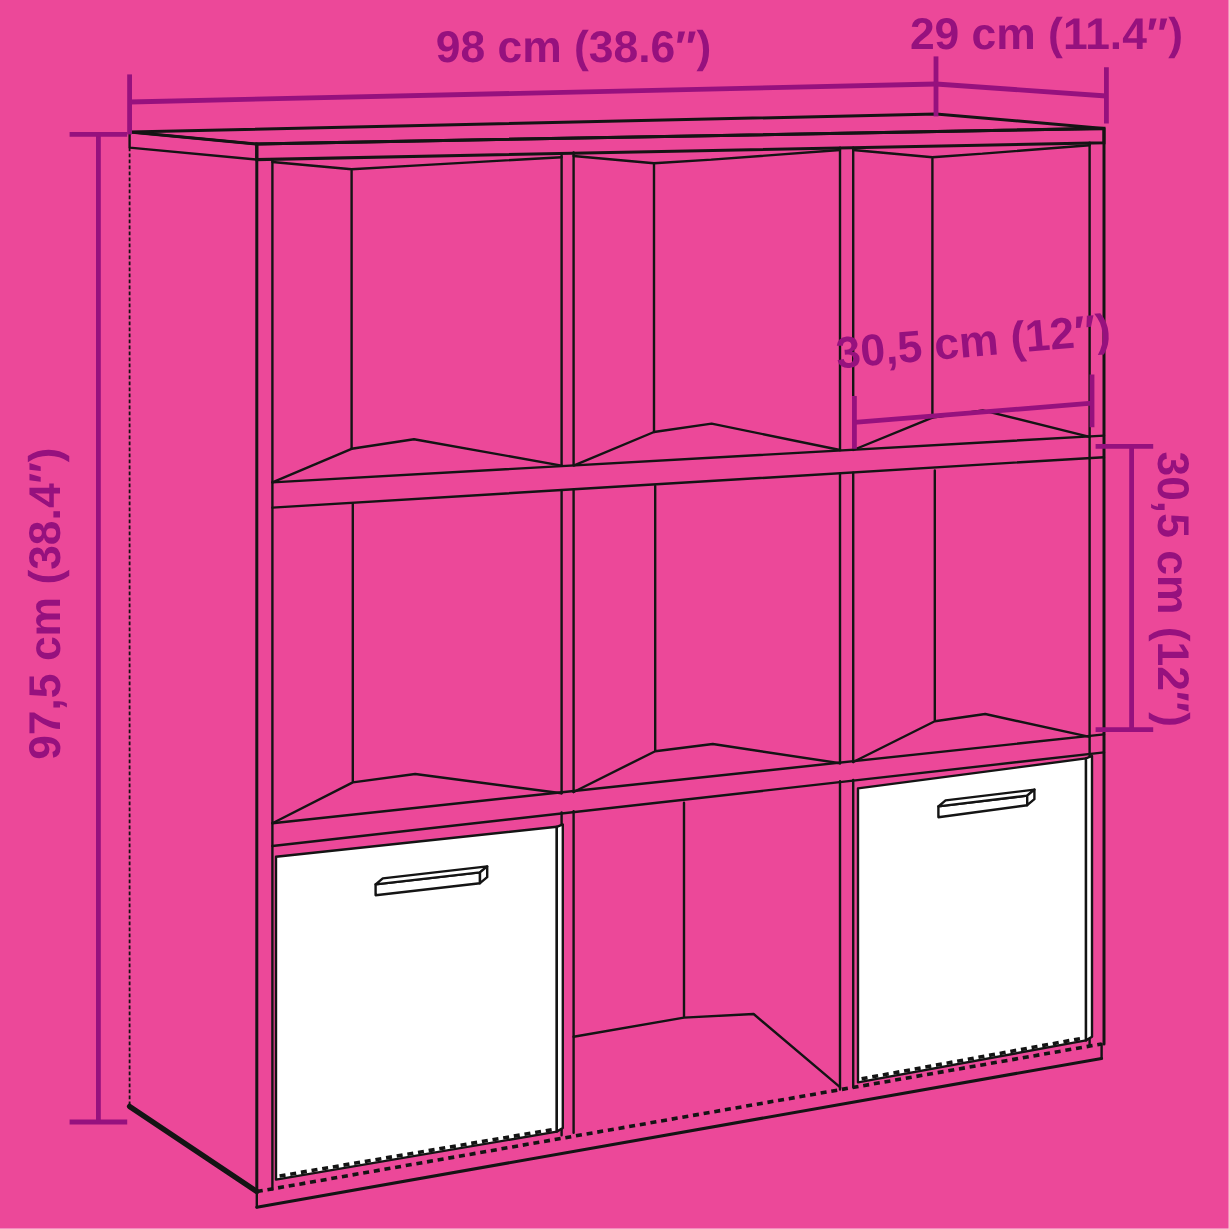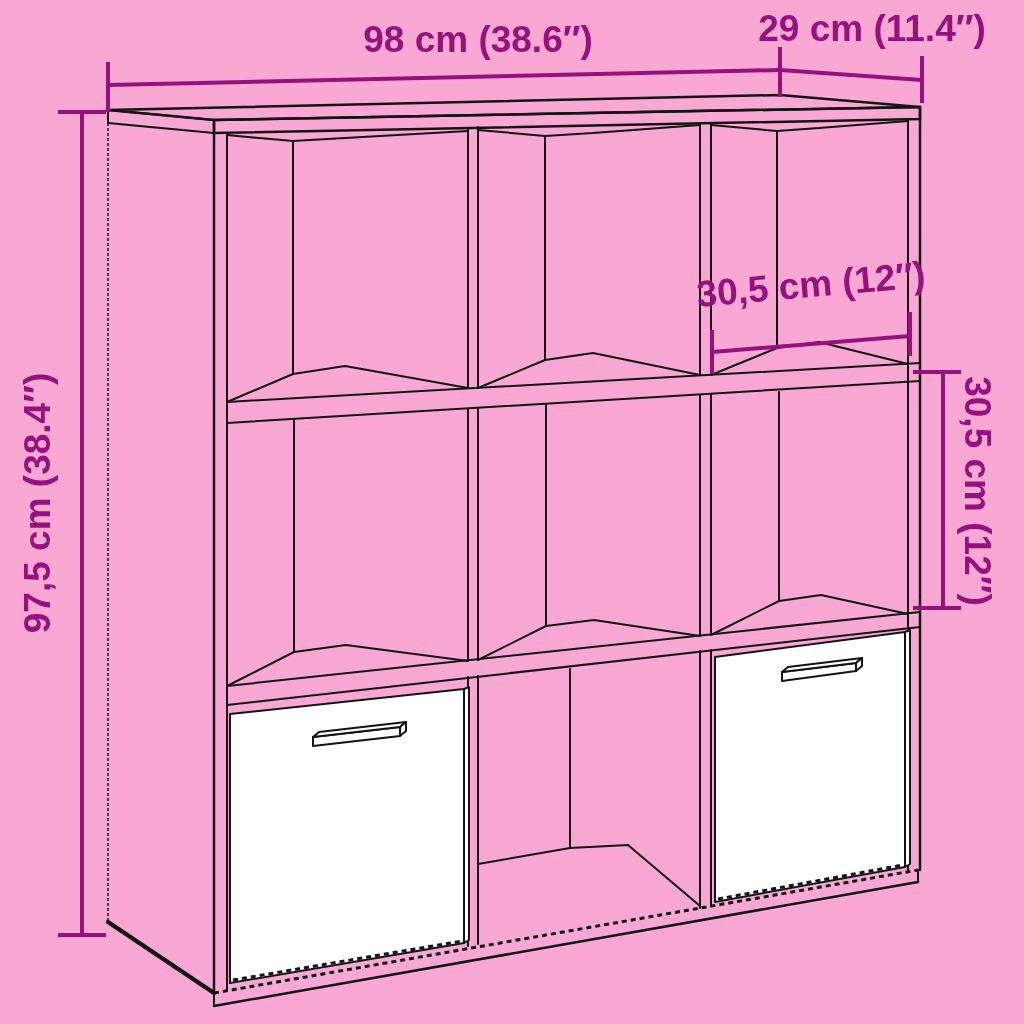--- a/index.html
+++ b/index.html
@@ -1,17 +1,17 @@
 <!DOCTYPE html>
 <html><head>
 <meta charset="utf-8">
 <style>
   html,body{margin:0;padding:0;background:#ffffff;}
   body{font-family:"Liberation Sans","DejaVu Sans",sans-serif;}
-  .stage{width:1024px;height:1024px;position:relative;background:#f9a8d4;overflow:hidden;}
+  .stage{width:1024px;height:1024px;position:relative;background:#ec4899;overflow:hidden;}
   svg{display:block;}
   .ln{stroke:#141414;stroke-width:2;fill:none;stroke-linecap:round;stroke-linejoin:round;}
   .ln-heavy{stroke:#141414;stroke-width:4.5;fill:none;stroke-linecap:round;}
   .ln-thick{stroke:#141414;stroke-width:2.5;fill:none;stroke-linecap:round;}
   .ln-dash{stroke:#141414;stroke-width:3;fill:none;stroke-dasharray:5 4;}
   .ln-dot{stroke:#141414;stroke-width:1.5;fill:none;stroke-dasharray:3 2;}
   .panel{fill:#ffffff;stroke:#141414;stroke-width:2;stroke-linejoin:round;}
   .dim{stroke-width:4;fill:none;stroke-linecap:butt;}
   .dim-label{font-weight:bold;font-size:37px;text-anchor:middle;}
 </style>

